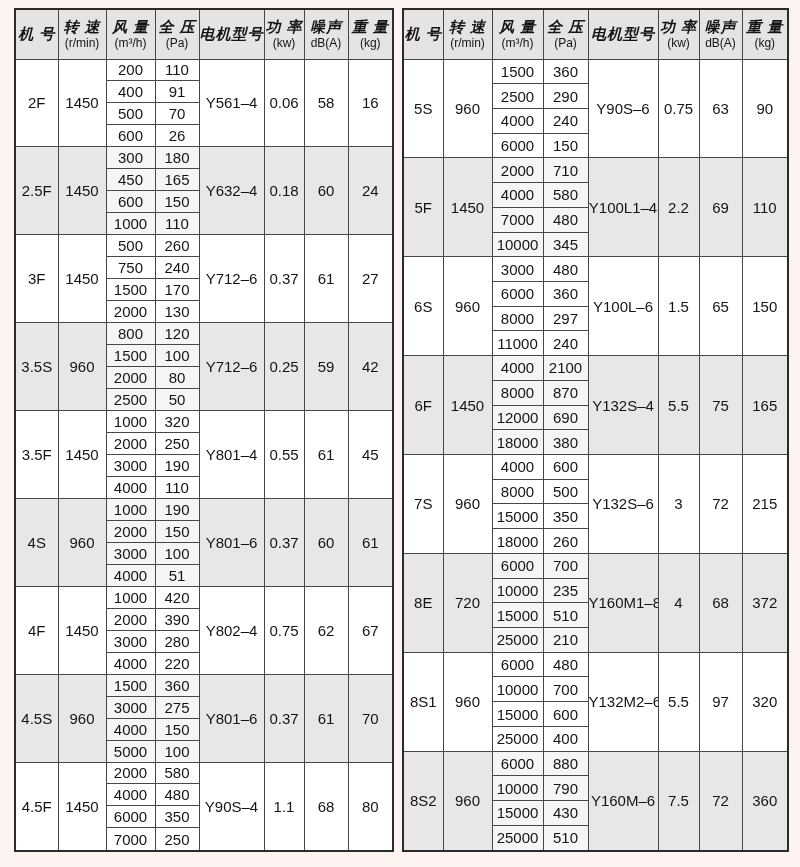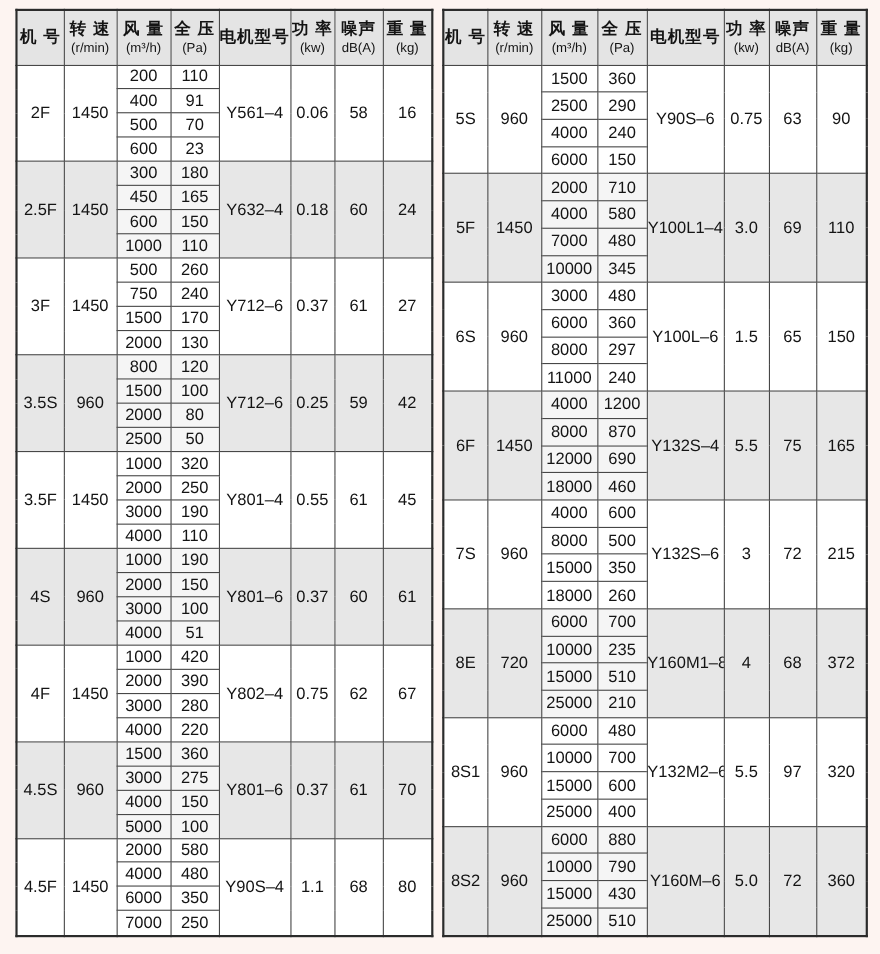--- a/index.html
+++ b/index.html
@@ -35,20 +35,21 @@
     padding: 0;
     overflow: hidden;
   }
   thead tr { height: 50px; }
   th { background: #e4e4e4; font-weight: bold; }
   th .h1 {
     font-size: 15px;
     letter-spacing: 1px;
     line-height: 18px;
     white-space: nowrap;
+    font-style: italic;
   }
   th .h2 {
     font-weight: normal;
     font-size: 12px;
     line-height: 14px;
     white-space: nowrap;
   }
   td {
     font-size: 15px;
     background: #ffffff;
@@ -121,21 +122,21 @@
         <tr>
           <td class="sub">400</td>
           <td class="sub">91</td>
         </tr>
         <tr>
           <td class="sub">500</td>
           <td class="sub">70</td>
         </tr>
         <tr>
           <td class="sub">600</td>
-          <td class="sub">23</td>
+          <td class="sub">26</td>
         </tr>
         <tr class="shaded">
           <td rowspan="4">2.5F</td>
           <td rowspan="4">1450</td>
           <td class="sub">300</td>
           <td class="sub">180</td>
           <td rowspan="4">Y632–4</td>
           <td rowspan="4">0.18</td>
           <td rowspan="4">60</td>
           <td rowspan="4">24</td>
@@ -375,21 +376,21 @@
         <tr>
           <td class="sub">6000</td>
           <td class="sub">150</td>
         </tr>
         <tr class="shaded">
           <td rowspan="4">5F</td>
           <td rowspan="4">1450</td>
           <td class="sub">2000</td>
           <td class="sub">710</td>
           <td rowspan="4">Y100L1–4</td>
-          <td rowspan="4">3.0</td>
+          <td rowspan="4">2.2</td>
           <td rowspan="4">69</td>
           <td rowspan="4">110</td>
         </tr>
         <tr class="shaded">
           <td class="sub">4000</td>
           <td class="sub">580</td>
         </tr>
         <tr class="shaded">
           <td class="sub">7000</td>
           <td class="sub">480</td>
@@ -417,37 +418,37 @@
           <td class="sub">297</td>
         </tr>
         <tr>
           <td class="sub">11000</td>
           <td class="sub">240</td>
         </tr>
         <tr class="shaded">
           <td rowspan="4">6F</td>
           <td rowspan="4">1450</td>
           <td class="sub">4000</td>
-          <td class="sub">1200</td>
+          <td class="sub">2100</td>
           <td rowspan="4">Y132S–4</td>
           <td rowspan="4">5.5</td>
           <td rowspan="4">75</td>
           <td rowspan="4">165</td>
         </tr>
         <tr class="shaded">
           <td class="sub">8000</td>
           <td class="sub">870</td>
         </tr>
         <tr class="shaded">
           <td class="sub">12000</td>
           <td class="sub">690</td>
         </tr>
         <tr class="shaded">
           <td class="sub">18000</td>
-          <td class="sub">460</td>
+          <td class="sub">380</td>
         </tr>
         <tr>
           <td rowspan="4">7S</td>
           <td rowspan="4">960</td>
           <td class="sub">4000</td>
           <td class="sub">600</td>
           <td rowspan="4">Y132S–6</td>
           <td rowspan="4">3</td>
           <td rowspan="4">72</td>
           <td rowspan="4">215</td>
@@ -507,21 +508,21 @@
         <tr>
           <td class="sub">25000</td>
           <td class="sub">400</td>
         </tr>
         <tr class="shaded">
           <td rowspan="4">8S2</td>
           <td rowspan="4">960</td>
           <td class="sub">6000</td>
           <td class="sub">880</td>
           <td rowspan="4">Y160M–6</td>
-          <td rowspan="4">5.0</td>
+          <td rowspan="4">7.5</td>
           <td rowspan="4">72</td>
           <td rowspan="4">360</td>
         </tr>
         <tr class="shaded">
           <td class="sub">10000</td>
           <td class="sub">790</td>
         </tr>
         <tr class="shaded">
           <td class="sub">15000</td>
           <td class="sub">430</td>

